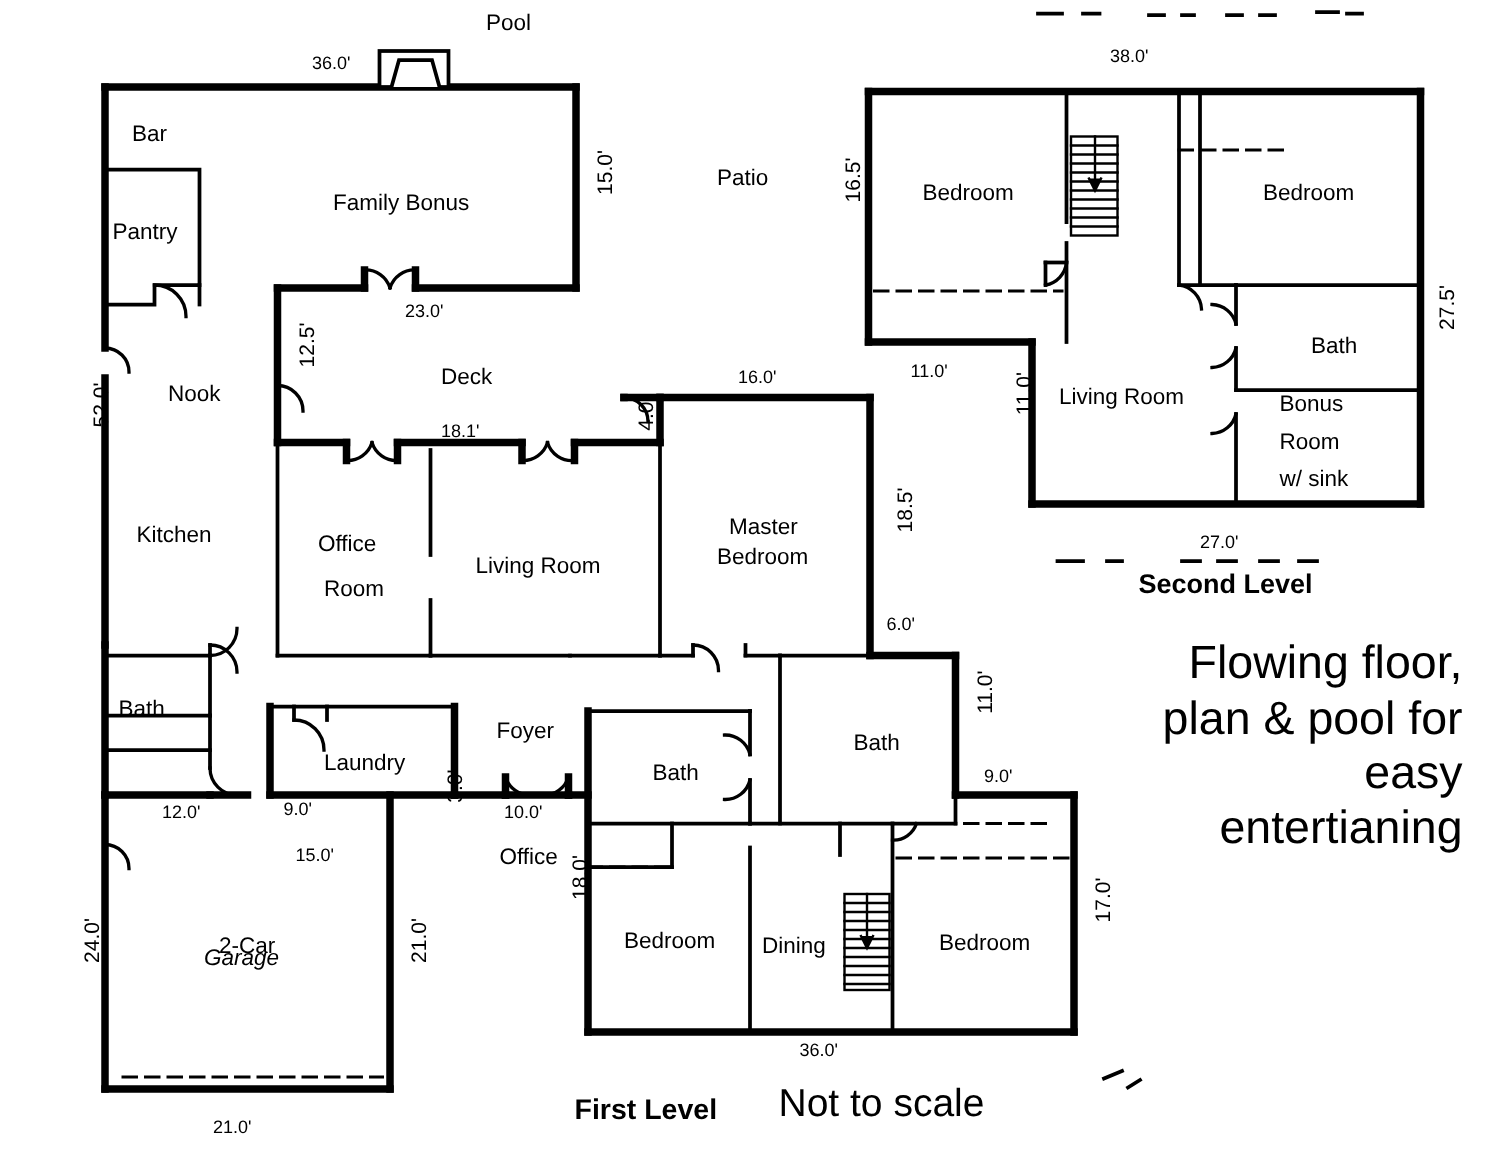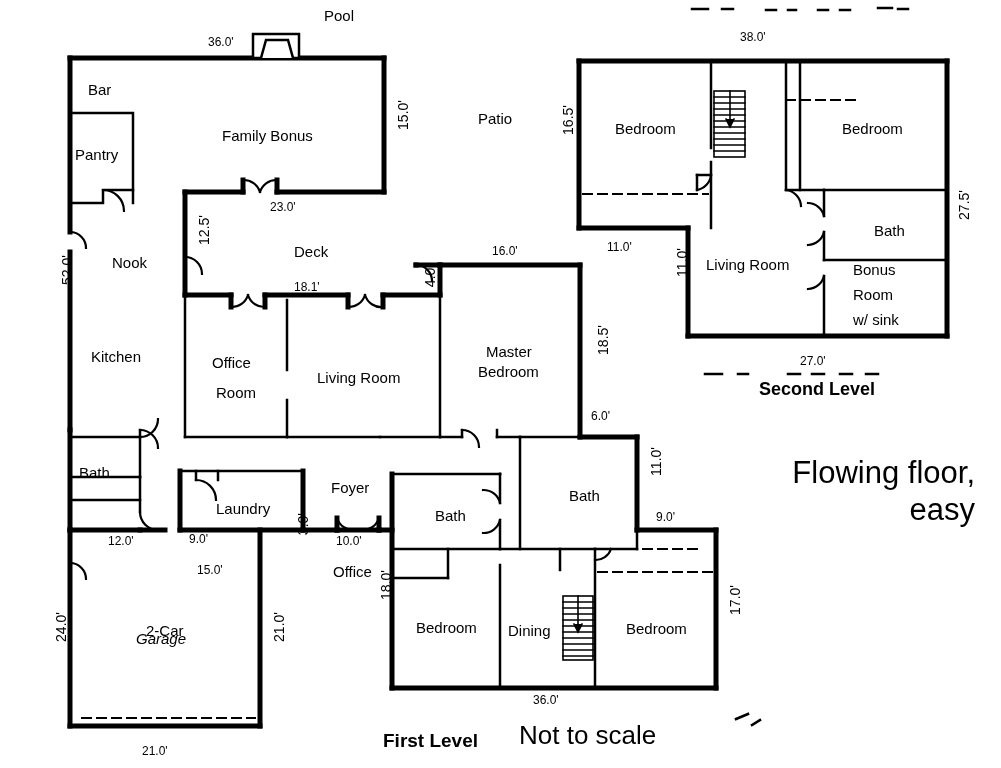--- a/index.html
+++ b/index.html
@@ -6,21 +6,21 @@
   body{width:1001px;height:768px;overflow:hidden;font-family:"Liberation Sans",sans-serif;color:#000;}
   #stage{position:relative;width:1001px;height:600px;background:#fff;}
   svg{position:absolute;left:0;top:0;}
   .lbl{position:absolute;font-family:"Liberation Sans",sans-serif;color:#000;white-space:pre;line-height:1.12;}
   .room{font-size:15px;}
   .dim{font-size:12px;}
   .dimv{font-size:14px;transform-origin:left top;}
   .lvl{font-size:18px;font-weight:bold;}
   .tag{font-size:19px;font-weight:bold;}
   .nts{font-size:26px;}
-  .blurb{position:absolute;font-size:31px;line-height:1.18;text-align:right;margin-top:31px;}
+  .blurb{position:absolute;font-size:31px;line-height:1.18;text-align:right;}
 </style>
 </head>
 <body>
 
 <div id="stage">
 
   <svg width="1001" height="768" viewBox="0 0 1001 768">
     <g fill="none" stroke="#000" stroke-linecap="square">
 
       <g stroke-width="5">
@@ -304,16 +304,18 @@
   <div class="lbl dim" style="left:607px;top:241px;">11.0'</div>
   <div class="lbl dimv" style="left:675px;top:248px;transform:rotate(-90deg) translate(-100%,0);">11.0'</div>
   <div class="lbl dim" style="left:800px;top:355px;">27.0'</div>
 
   <div class="lbl lvl" style="left:727px;top:379px;margin-left:32px;">Second Level</div>
   <div class="lbl tag" style="left:383px;top:730px;">First Level</div>
   <div class="lbl nts" style="left:519px;top:721px;">Not to scale</div>
 
   <div class="blurb" style="left:690px;top:424px;width:285px;">
     <div>Flowing floor,</div>
+    <div>plan &amp; pool for</div>
     <div>easy</div>
+    <div>entertianing</div>
   </div>
 
 </div>
 
 </body></html>

